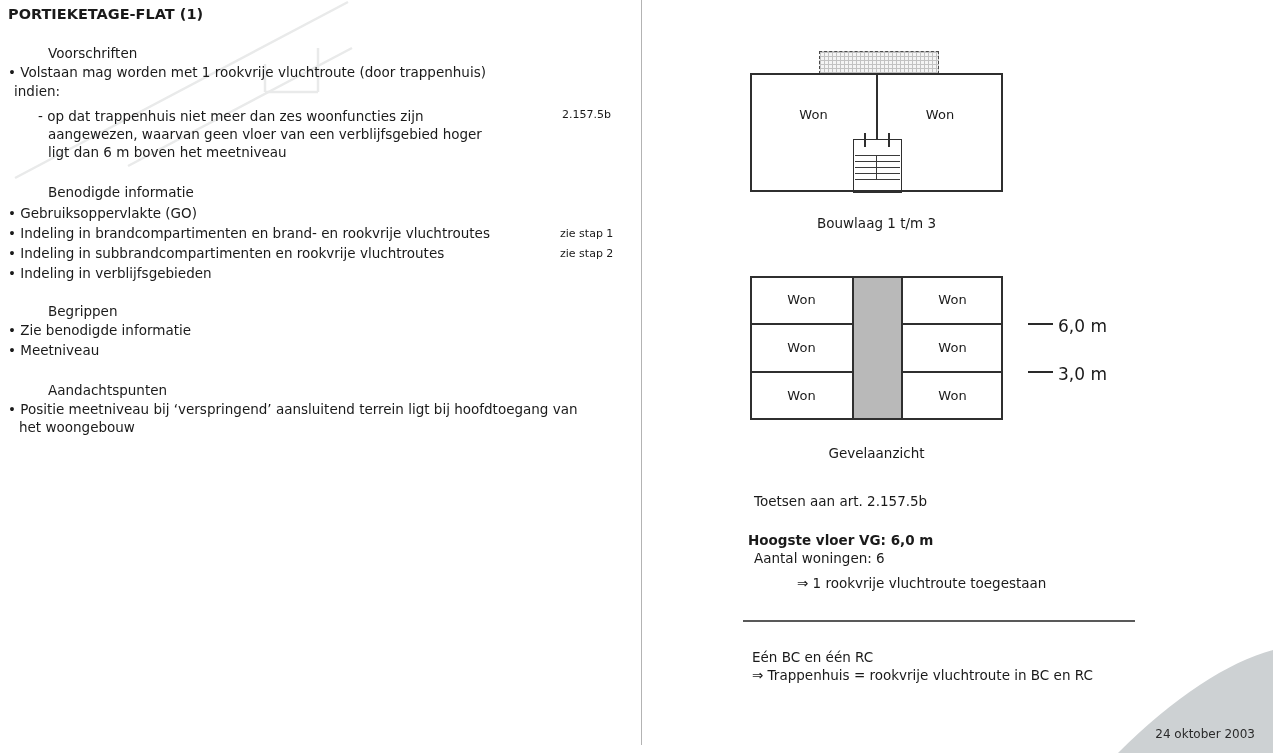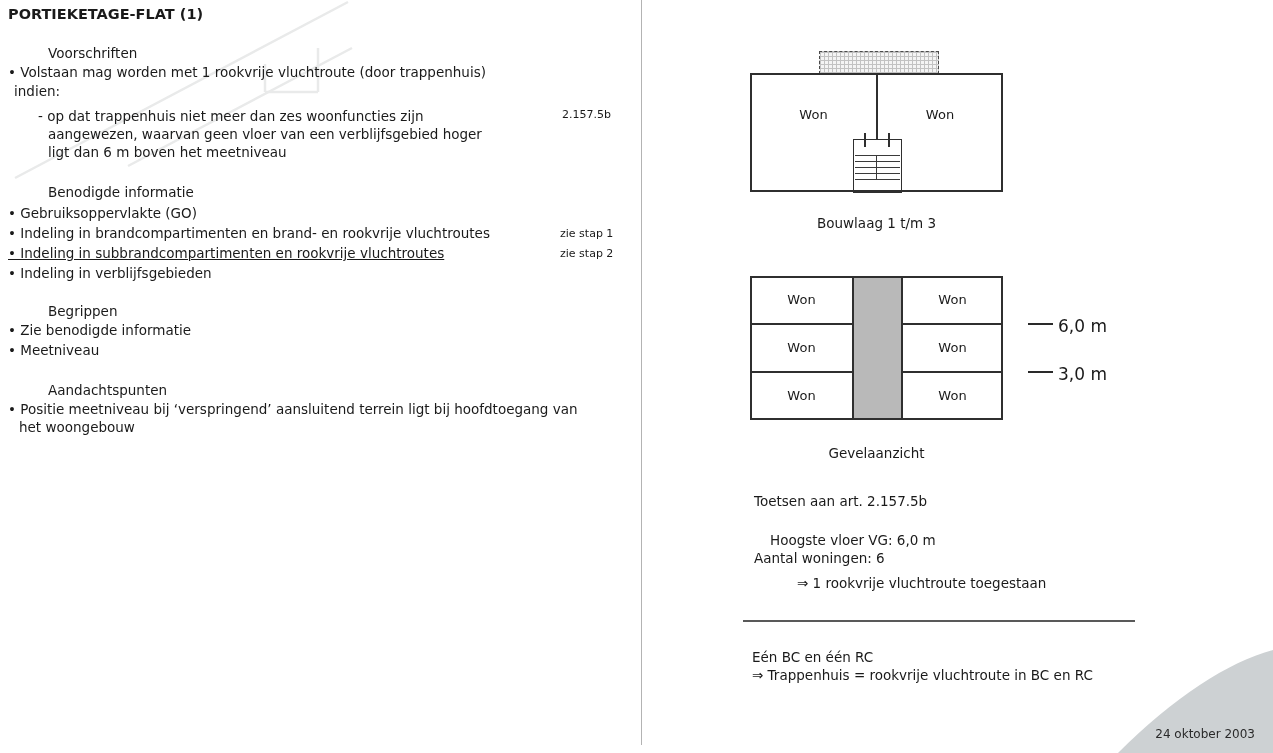--- a/index.html
+++ b/index.html
@@ -73,21 +73,21 @@
   <div class="note" style="left:562px;top:66px;margin-top:42px;">2.157.5b</div>
   <div class="txt" style="left:14px;top:83px;">indien:</div>
   <div class="txt" style="left:48px;top:126px;">aangewezen, waarvan geen vloer van een verblijfsgebied hoger</div>
   <div class="txt" style="left:38px;top:108px;">- op dat trappenhuis niet meer dan zes woonfuncties zijn</div>
   <div class="txt" style="left:48px;top:144px;">ligt dan 6 m boven het meetniveau</div>
 
   <div class="txt hdr" style="left:8px;top:184px;">Benodigde informatie</div>
   <div class="txt" style="left:8px;top:205px;">• Gebruiksoppervlakte (GO)</div>
   <div class="txt" style="left:8px;top:225px;">• Indeling in brandcompartimenten en brand- en rookvrije vluchtroutes</div>
   <div class="note" style="left:560px;top:227px;">zie stap 1</div>
-  <div class="txt" style="left:8px;top:245px;text-decoration:underline;">• Indeling in subbrandcompartimenten en rookvrije vluchtroutes</div>
+  <div class="txt" style="left:8px;top:245px;">• Indeling in subbrandcompartimenten en rookvrije vluchtroutes</div>
   <div class="note" style="left:560px;top:247px;">zie stap 2</div>
   <div class="txt" style="left:8px;top:265px;">• Indeling in verblijfsgebieden</div>
 
   <div class="txt hdr" style="left:8px;top:303px;">Begrippen</div>
   <div class="txt" style="left:8px;top:322px;">• Zie benodigde informatie</div>
   <div class="txt" style="left:8px;top:342px;">• Meetniveau</div>
 
   <div class="txt hdr" style="left:8px;top:382px;">Aandachtspunten</div>
   <div class="txt" style="left:8px;top:401px;">• Positie meetniveau bij ‘verspringend’ aansluitend terrein ligt bij hoofdtoegang van</div>
   <div class="txt" style="left:19px;top:419px;">het woongebouw</div>
@@ -126,21 +126,21 @@
   <div class="won" style="left:902px;top:388px;width:101px;">Won</div>
 
   <div class="dimdash" style="top:323px;"></div>
   <div class="dimlabel" style="top:316px;">6,0 m</div>
   <div class="dimdash" style="top:371px;"></div>
   <div class="dimlabel" style="top:364px;">3,0 m</div>
 
   <div class="caption" style="top:445px;">Gevelaanzicht</div>
 
   <div class="txt" style="left:754px;top:493px;">Toetsen aan art. 2.157.5b</div>
-  <div class="txt" style="left:770px;top:532px;">Hoogste vloer VG: 6,0 m</div>
+  <div class="txt" style="left:748px;top:532px;font-weight:bold;">Hoogste vloer VG: 6,0 m</div>
   <div class="txt" style="left:754px;top:550px;">Aantal woningen: 6</div>
   <div class="txt" style="left:754px;top:575px;margin-left:43px;">⇒ 1 rookvrije vluchtroute toegestaan</div>
 
   <div class="footer-rule"></div>
 
   <div class="txt" style="left:752px;top:649px;">Eén BC en één RC</div>
   <div class="txt" style="left:752px;top:667px;">⇒ Trappenhuis = rookvrije vluchtroute in BC en RC</div>
 
   <svg class="corner-svg" width="161" height="108" viewBox="0 0 161 108" preserveAspectRatio="none" aria-hidden="true">
     <path d="M161 5 C 118 16, 62 52, 6 108 L 161 108 Z" fill="var(--corner-shape)"></path>

